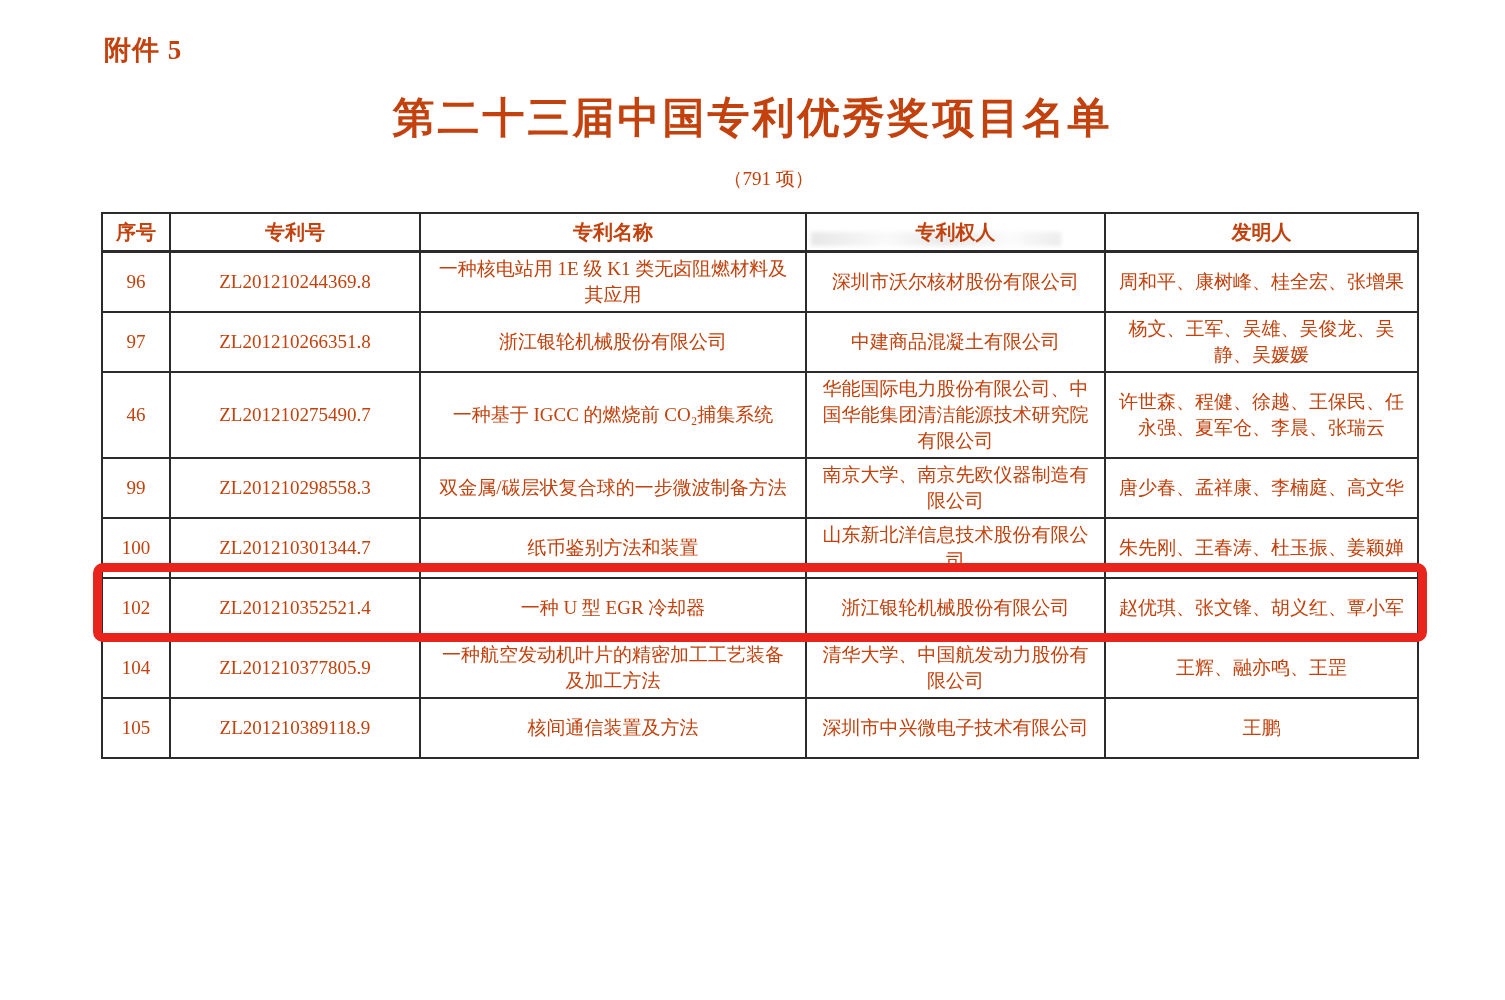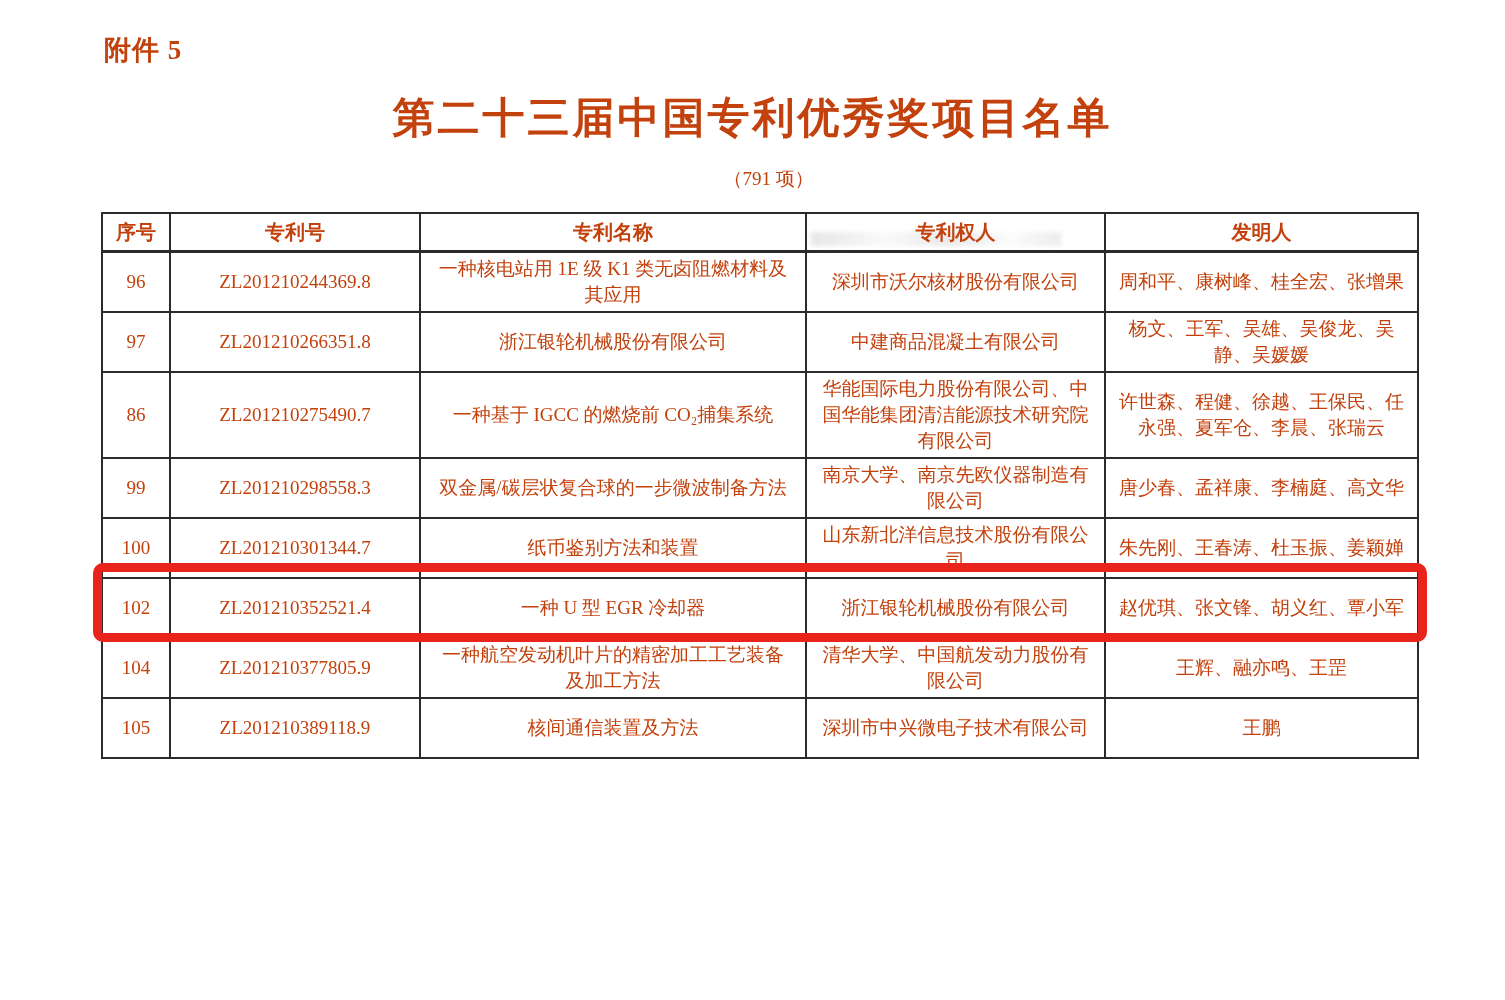--- a/index.html
+++ b/index.html
@@ -135,21 +135,21 @@
             <td>周和平、康树峰、桂全宏、张增果</td>
           </tr>
           <tr>
             <td>97</td>
             <td>ZL201210266351.8</td>
             <td>浙江银轮机械股份有限公司</td>
             <td>中建商品混凝土有限公司</td>
             <td>杨文、王军、吴雄、吴俊龙、吴静、吴媛媛</td>
           </tr>
           <tr>
-            <td>86</td>
+            <td>46</td>
             <td>ZL201210275490.7</td>
             <td>一种基于 IGCC 的燃烧前 CO₂捕集系统</td>
             <td>华能国际电力股份有限公司、中国华能集团清洁能源技术研究院有限公司</td>
             <td>许世森、程健、徐越、王保民、任永强、夏军仓、李晨、张瑞云</td>
           </tr>
           <tr>
             <td>99</td>
             <td>ZL201210298558.3</td>
             <td>双金属/碳层状复合球的一步微波制备方法</td>
             <td>南京大学、南京先欧仪器制造有限公司</td>

